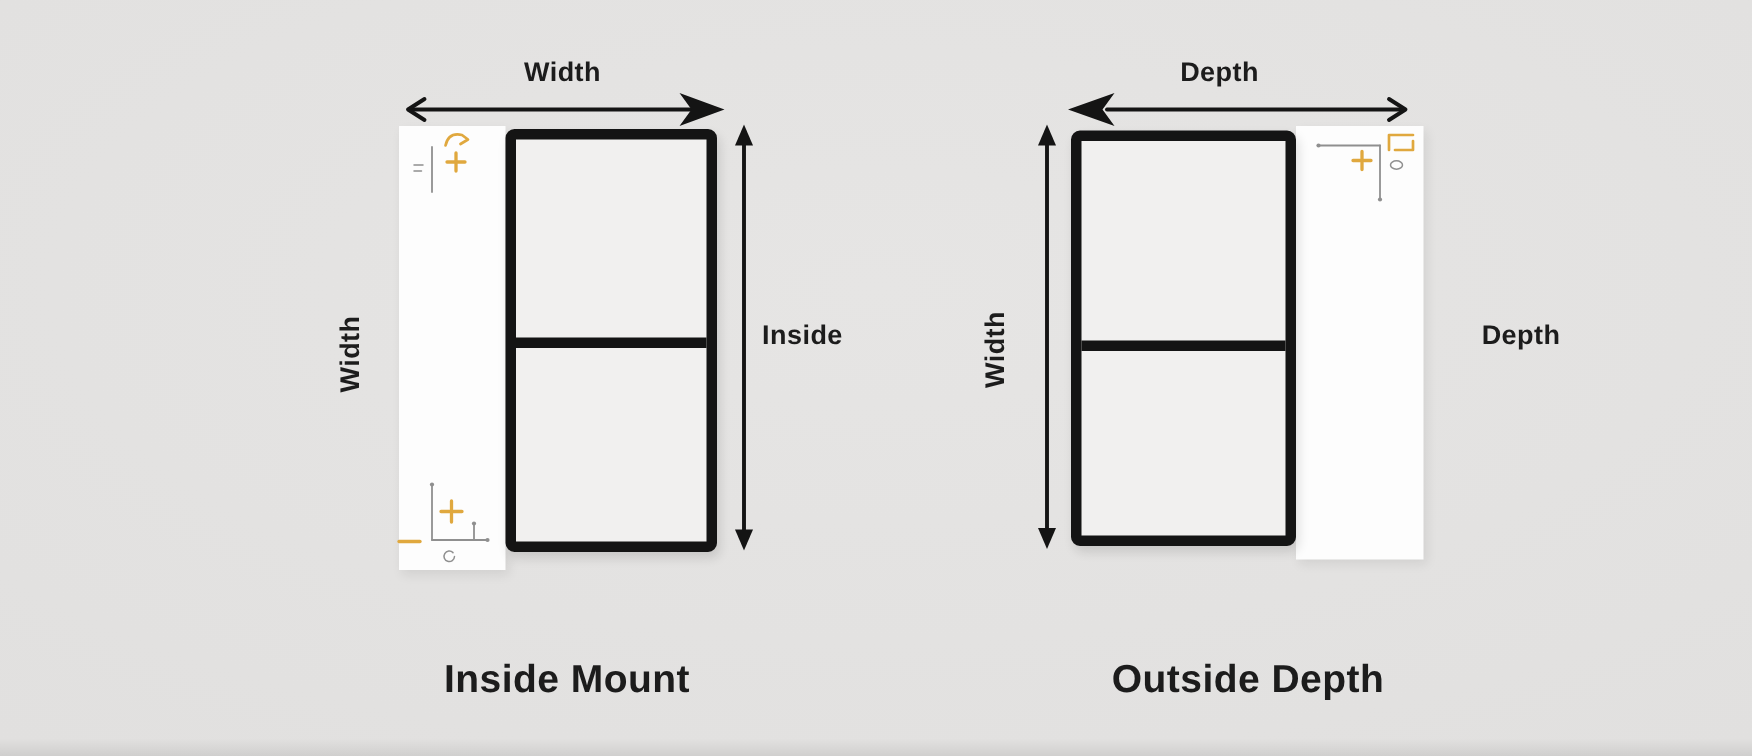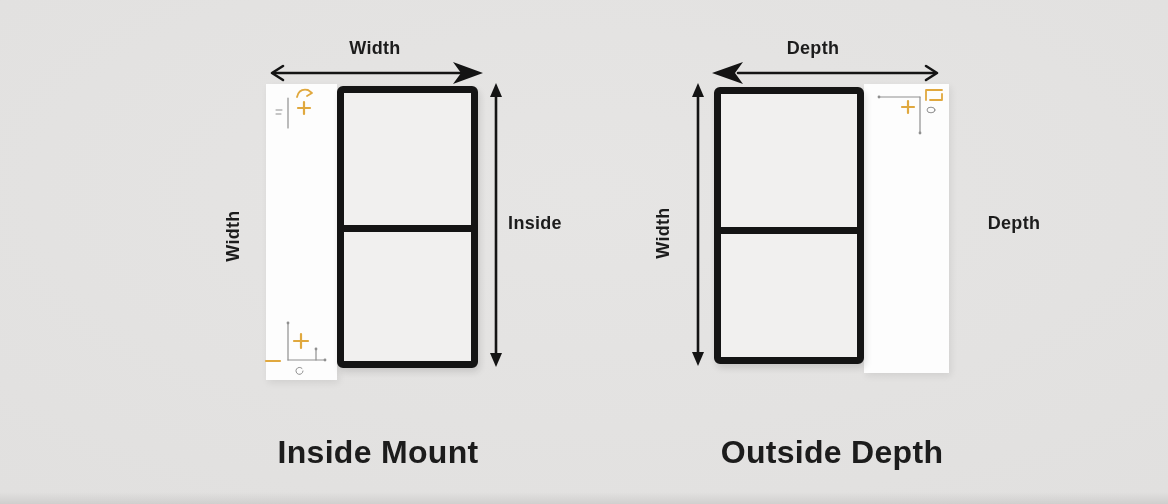--- a/index.html
+++ b/index.html
@@ -34,21 +34,21 @@
   }
   .dim-label{
     color:var(--text,#1c1c1c);
     font-size:18px;font-weight:700;letter-spacing:.3px;
     text-align:center;line-height:22px;height:22px;
     z-index:3;
   }
   .rot{transform:rotate(-90deg);}
   .caption{
     color:var(--text,#1c1c1c);
-    font-size:32px;font-weight:700;letter-spacing:.3px;
+    font-size:26px;font-weight:700;letter-spacing:.3px;
     text-align:center;line-height:30px;height:30px;
     z-index:3;
   }
   svg{display:block;overflow:visible;z-index:3;}
   .arrow-stroke{stroke:var(--frame,#141414);stroke-width:2.6;fill:none;stroke-linecap:round;stroke-linejoin:round;}
   .arrow-fill{fill:var(--frame,#141414);stroke:none;}
   .mark-gray{stroke:var(--mark_gray,#8f8f8f);stroke-width:1.2;fill:none;stroke-linecap:round;}
   .mark-dot{fill:var(--mark_gray,#8f8f8f);stroke:none;}
   .mark-accent{stroke:var(--accent,#e0a83e);fill:none;stroke-linecap:round;stroke-linejoin:round;}
 </style>

